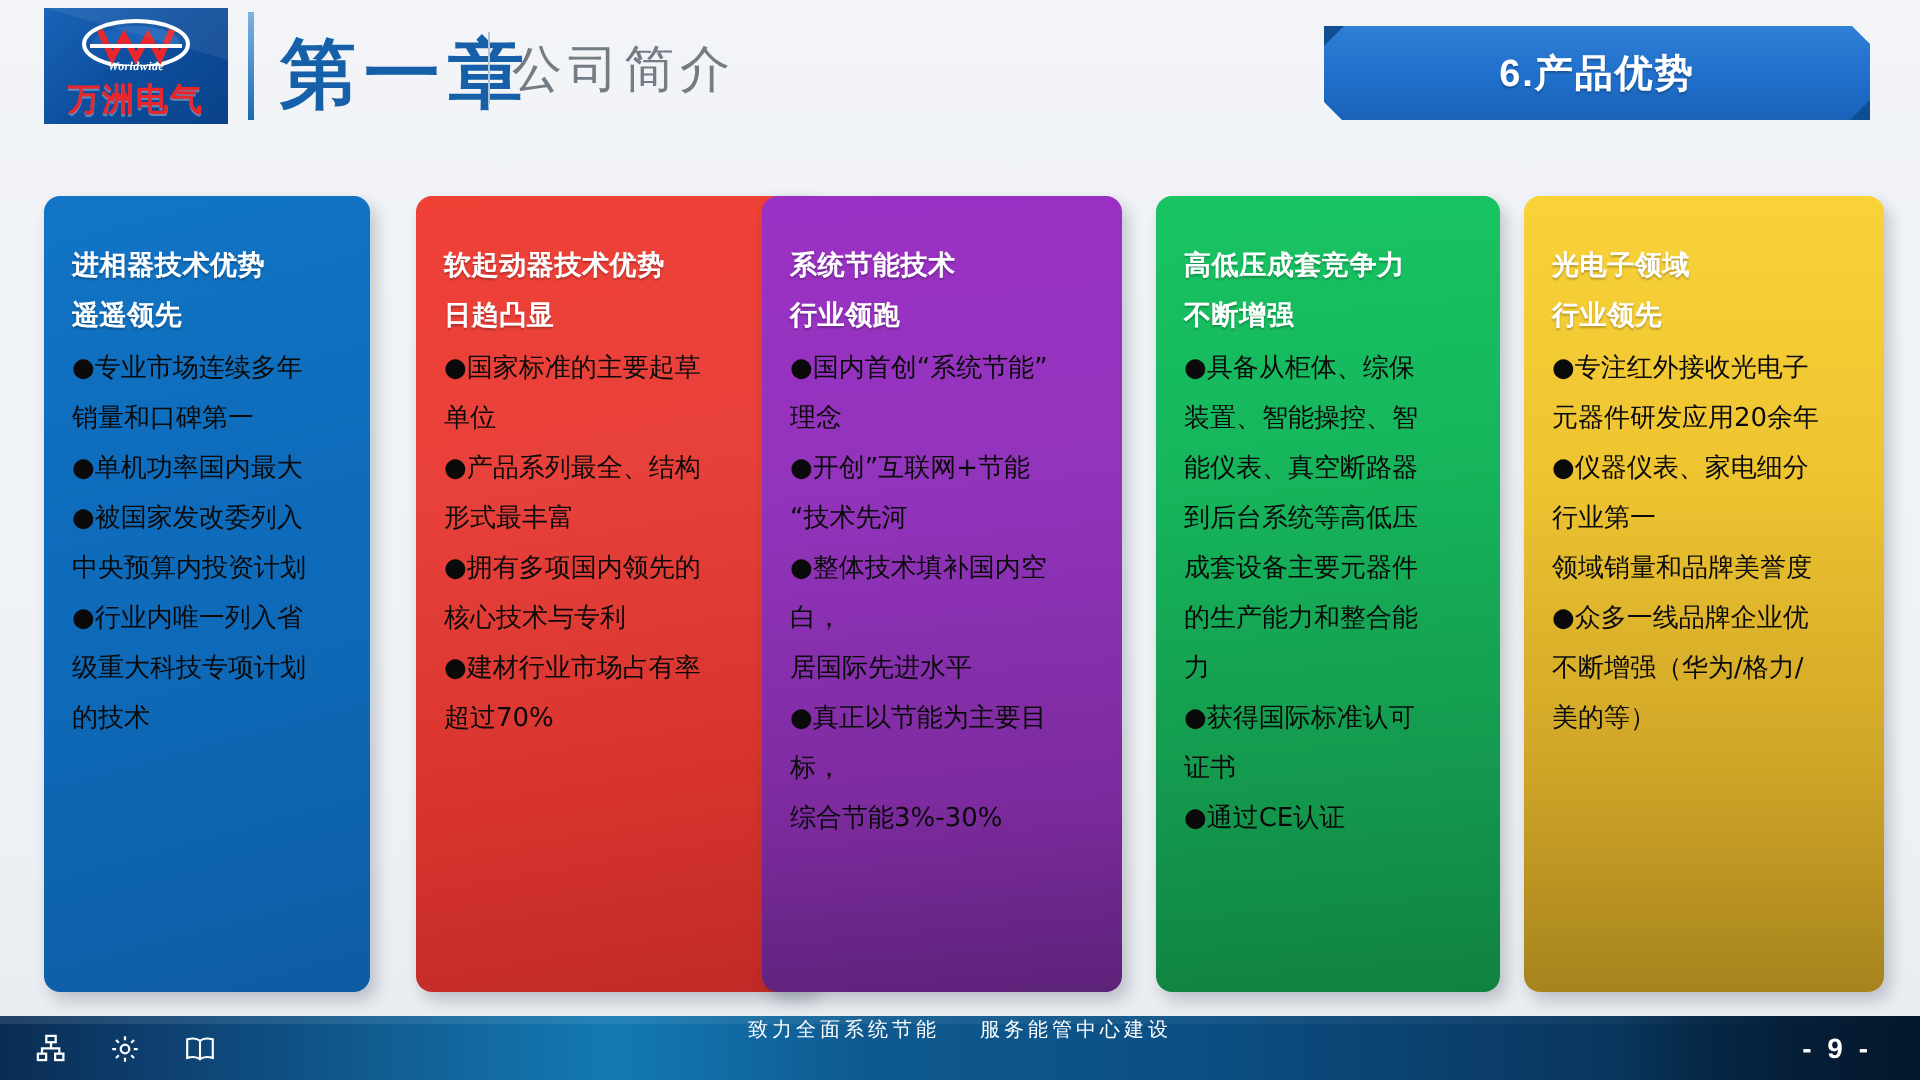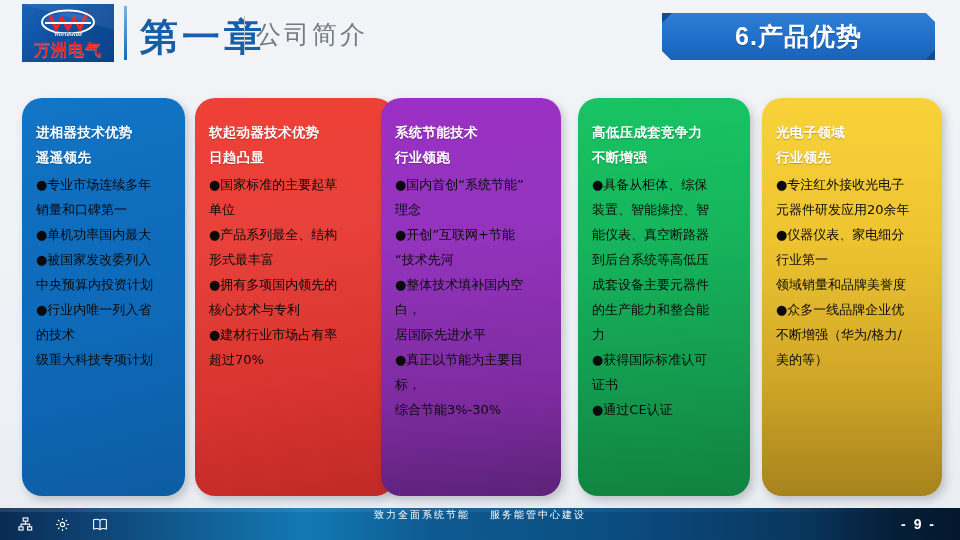--- a/index.html
+++ b/index.html
@@ -83,49 +83,49 @@
     clip-path: polygon(0 0, 10px 0, 0 10px);
   }
   .banner-notch-br {
     position: absolute; right: 0; bottom: 0; width: 10px; height: 10px;
     background: #0f4e93;
     clip-path: polygon(10px 0, 10px 10px, 0 10px);
   }
   .banner-label {
     position: absolute; inset: 0;
     display: flex; align-items: center; justify-content: center;
-    color: #ffffff; font-size: 25px; font-weight: bold; letter-spacing: 1px;
+    color: #ffffff; font-size: 19px; font-weight: bold; letter-spacing: 1px;
     text-shadow: 0 1px 1px rgba(0,0,0,0.25);
   }
 
   
   .cards { position: absolute; left: 0; top: 0; width: 960px; height: 540px; }
   .card {
     position: absolute; top: 98px; height: 398px;
-    border-radius: 20px;
+    border-radius: 8px;
     padding: 22px 14px 12px 14px;
     box-shadow: 3px 4px 8px rgba(20,30,45,0.22);
     overflow: hidden;
   }
   .card-heading {
     font-size: 13.5px; font-weight: bold; color: #ffffff;
     line-height: 25px; letter-spacing: 0.3px;
     text-shadow: 0 1px 1px rgba(0,0,0,0.25);
     white-space: nowrap;
   }
   .card-body { margin-top: 2px; }
   .bullet-line {
     font-size: 13px; color: #0a0a0a; line-height: 25px;
     letter-spacing: 0px; word-break: break-all;
     font-family: "DejaVu Sans", sans-serif;
   }
 
   
   .card-1 { left: 22px;  width: 163px; background: linear-gradient(165deg, #1275c6 0%, #0f6dbd 30%, #0e6ab9 55%, #0d5ca3 100%); }
-  .card-2 { left: 195px; width: 200px; background: linear-gradient(170deg, #ef4036 0%, #e8413b 35%, #d9342f 70%, #c02a26 100%); }
+  .card-2 { left: 208px; width: 200px; background: linear-gradient(170deg, #ef4036 0%, #e8413b 35%, #d9342f 70%, #c02a26 100%); }
   .card-3 { left: 381px; width: 180px; background: linear-gradient(175deg, #9b30c4 0%, #9334bd 35%, #7d2b9f 75%, #5c2279 100%); }
   .card-4 { left: 578px; width: 172px; background: linear-gradient(175deg, #18c463 0%, #16b55c 35%, #14994e 72%, #10823f 100%); }
   .card-5 { left: 762px; width: 180px; background: linear-gradient(180deg, #f9d238 0%, #eec431 35%, #cfa527 72%, #a6831d 100%); }
 
   .card-1 .card-heading, .card-5 .card-heading { color: #ffffff; }
 
   
   .footer {
     position: absolute; left: 0; bottom: 0; width: 960px; height: 32px;
     background: linear-gradient(90deg,
@@ -193,22 +193,22 @@
   <div class="card card-1">
     <div class="card-heading">进相器技术优势</div>
     <div class="card-heading">遥遥领先</div>
     <div class="card-body">
       <div class="bullet-line">●专业市场连续多年</div>
       <div class="bullet-line">销量和口碑第一</div>
       <div class="bullet-line">●单机功率国内最大</div>
       <div class="bullet-line">●被国家发改委列入</div>
       <div class="bullet-line">中央预算内投资计划</div>
       <div class="bullet-line">●行业内唯一列入省</div>
+      <div class="bullet-line">级重大科技专项计划</div>
       <div class="bullet-line">的技术</div>
-      <div class="bullet-line">级重大科技专项计划</div>
     </div>
   </div>
 
   <div class="card card-2">
     <div class="card-heading">软起动器技术优势</div>
     <div class="card-heading">日趋凸显</div>
     <div class="card-body">
       <div class="bullet-line">●国家标准的主要起草</div>
       <div class="bullet-line">单位</div>
       <div class="bullet-line">●产品系列最全、结构</div>

